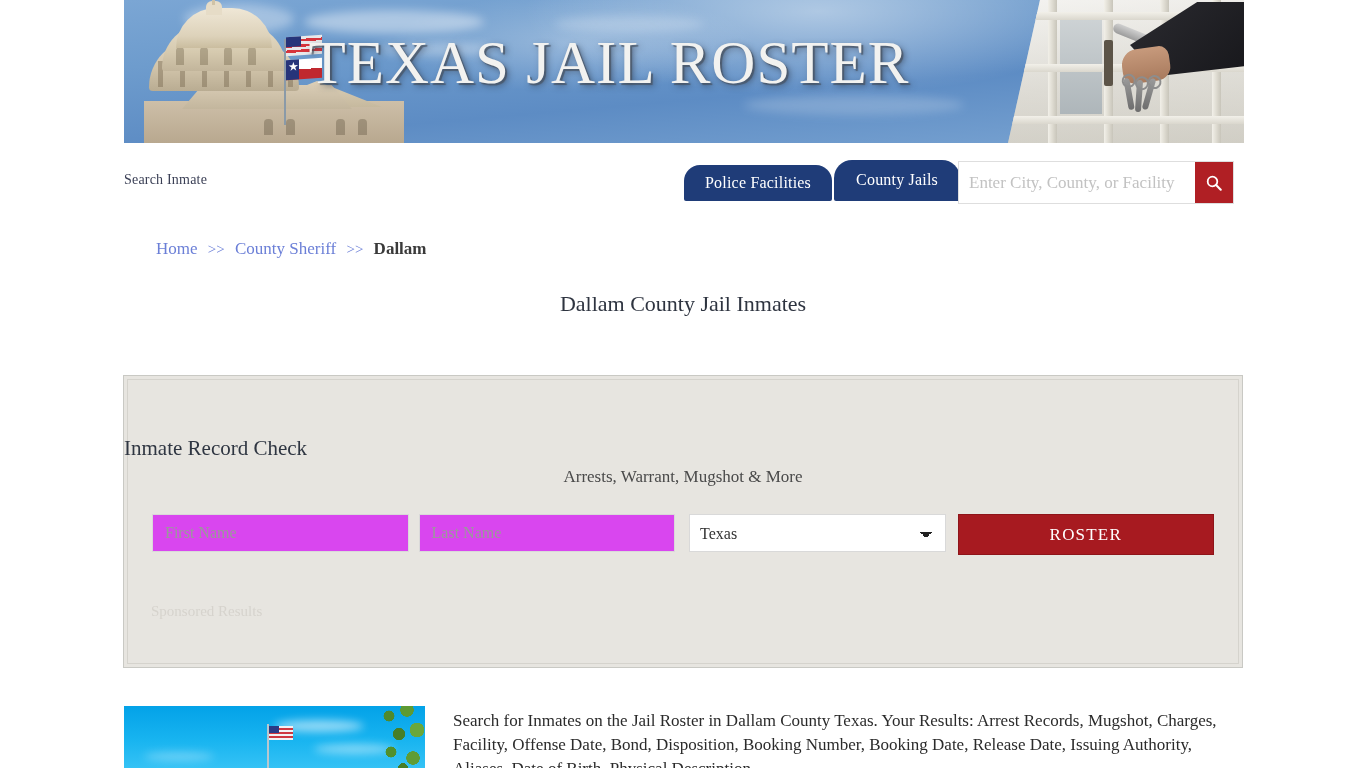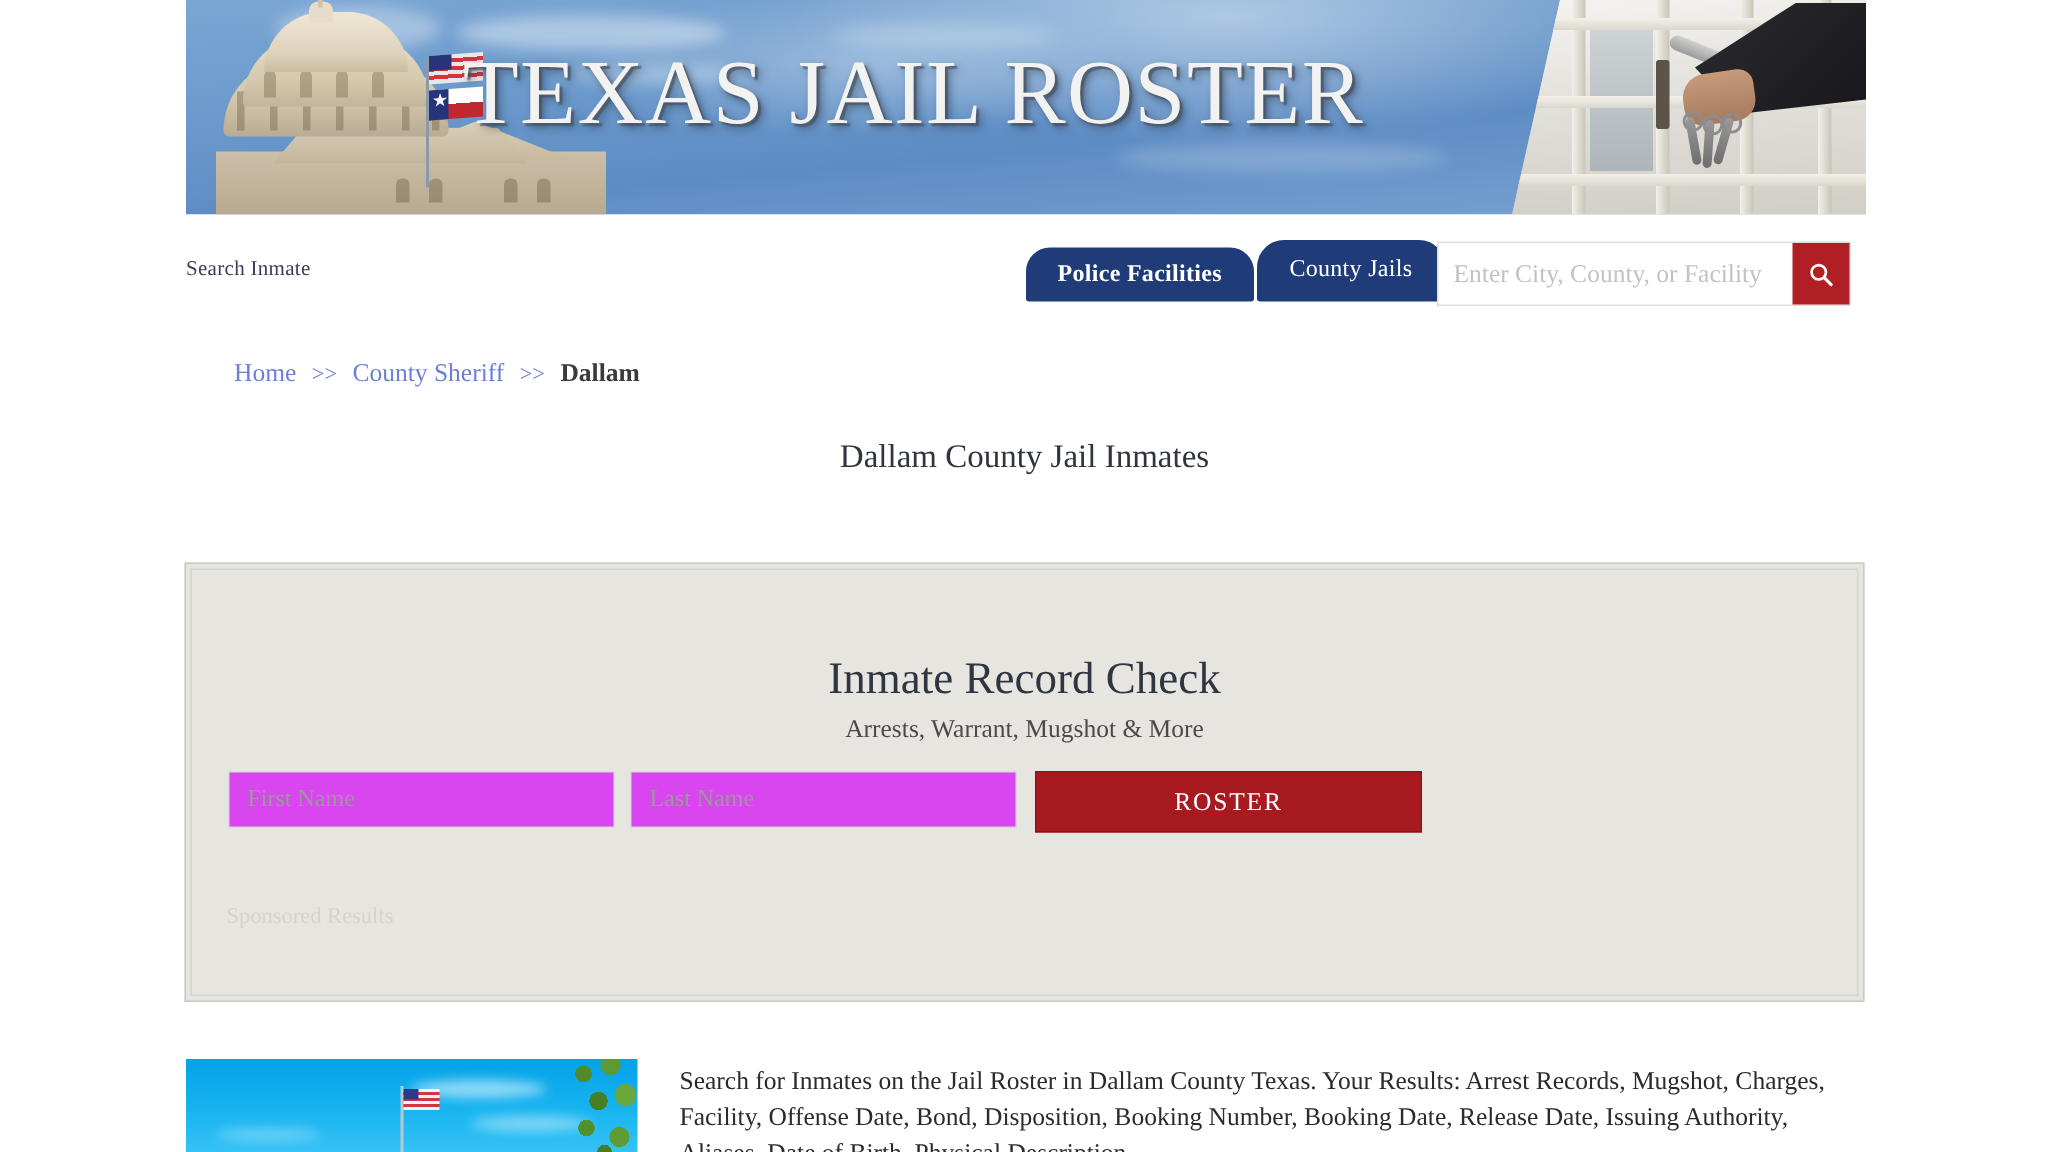--- a/index.html
+++ b/index.html
@@ -179,21 +179,21 @@
   }
   .tabs { position:absolute; left: 684px; top: 160px; height: 42px; }
   .tab {
     display:inline-block; vertical-align:bottom;
     background:#1f3c78; color:#fff;
     font-size: 16px; letter-spacing:.2px;
     padding: 9px 21px 10px;
     border-radius: 14px 14px 4px 4px;
     cursor:pointer;
   }
-  .tab.police { border-radius: 16px 16px 2px 2px; padding-bottom: 9px; font-weight: bold; }
+  .tab.police { border-radius: 16px 16px 2px 2px; padding-bottom: 9px; }
   .tab.county {
     border-radius: 18px 18px 2px 2px;
     padding: 11px 22px 12px;
     margin-left: 2px;
   }
   .searchbox {
     position:absolute; left: 958px; top: 161px;
     width: 276px; height: 43px;
     background:#fff; border:1px solid #dedede;
     display:flex; align-items:center;
@@ -226,21 +226,21 @@
   
   .panel {
     position:absolute; left: 123px; top: 375px;
     width: 1120px; height: 293px;
     background:#e7e5e0;
     border:1px solid #c9c9c4;
     box-shadow: inset 0 0 0 3px #e7e5e0, inset 0 0 0 4px #d5d3cd;
   }
   .panel h2 {
     margin: 0; padding-top: 60px;
-    text-align:center; font-weight:400; font-size: 30px; color:#2f3642;
+    text-align:left; font-weight:400; font-size: 21px; color:#2f3642;
   }
   .panel .sub {
     margin-top: 6px; text-align:center; font-size: 17px; color:#4a4a4a;
   }
   .formrow {
     position:absolute; left: 28px; top: 138px; right: 28px;
     display:flex; align-items:flex-start; gap: 0;
   }
   .fld {
     height: 38px; background:#d946ef; border:1px solid #d9d9d9;
@@ -398,20 +398,23 @@
 
   <div class="ptitle">Dallam County Jail Inmates</div>
 
   <div class="panel">
     <h2>Inmate Record Check</h2>
     <div class="sub">Arrests, Warrant, Mugshot &amp; More</div>
 
     <div class="formrow">
       <input class="fld f-first" type="text" placeholder="First Name" style="">
       <input class="fld f-last" type="text" placeholder="Last Name" style="">
+      <select class="f-state">
+        <option>Texas</option>
+      </select>
       <button class="btn-search">ROSTER</button>
     </div>
   </div>
   <div class="sponsored">Sponsored Results</div>
 
   <div class="content-img">
     <div class="ci-cloud cic1"></div>
     <div class="ci-cloud cic2"></div>
     <div class="ci-cloud cic3"></div>
     <div class="ci-pole"></div>

